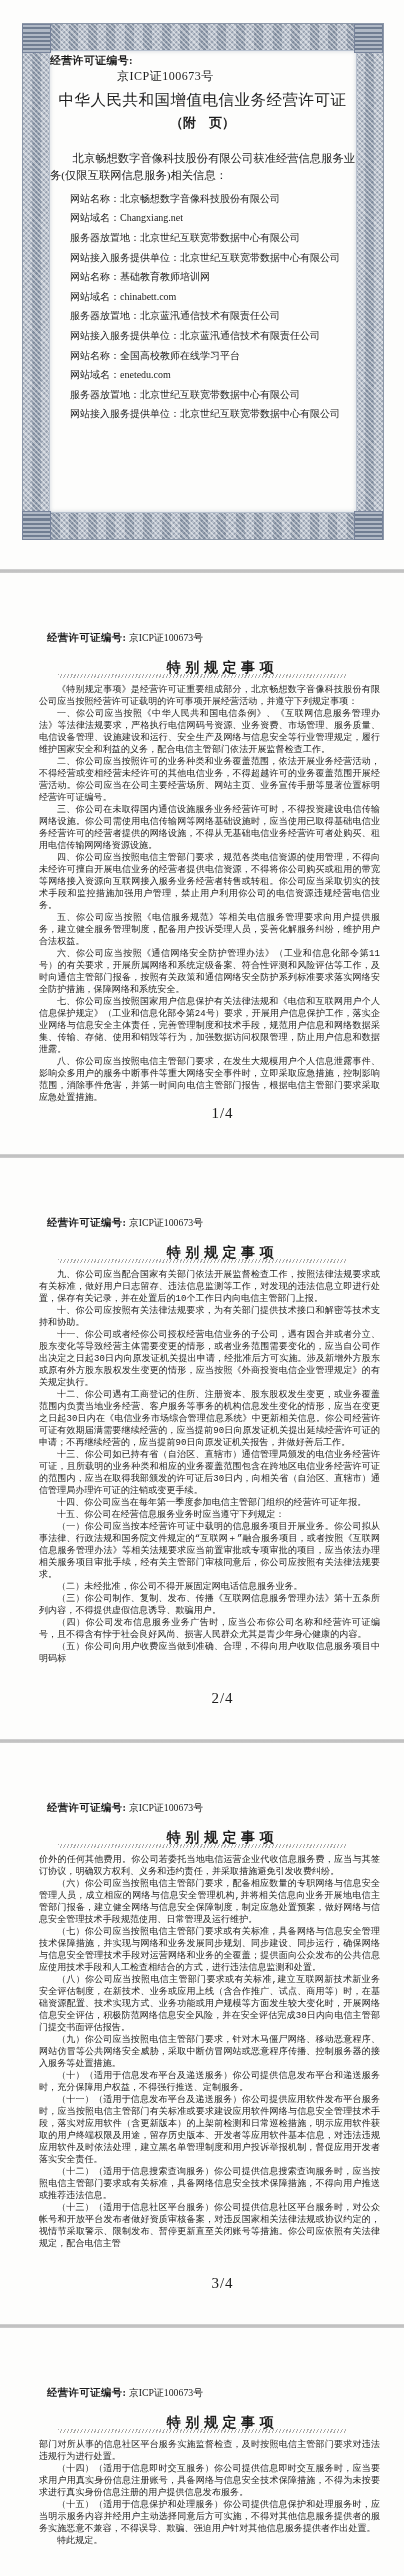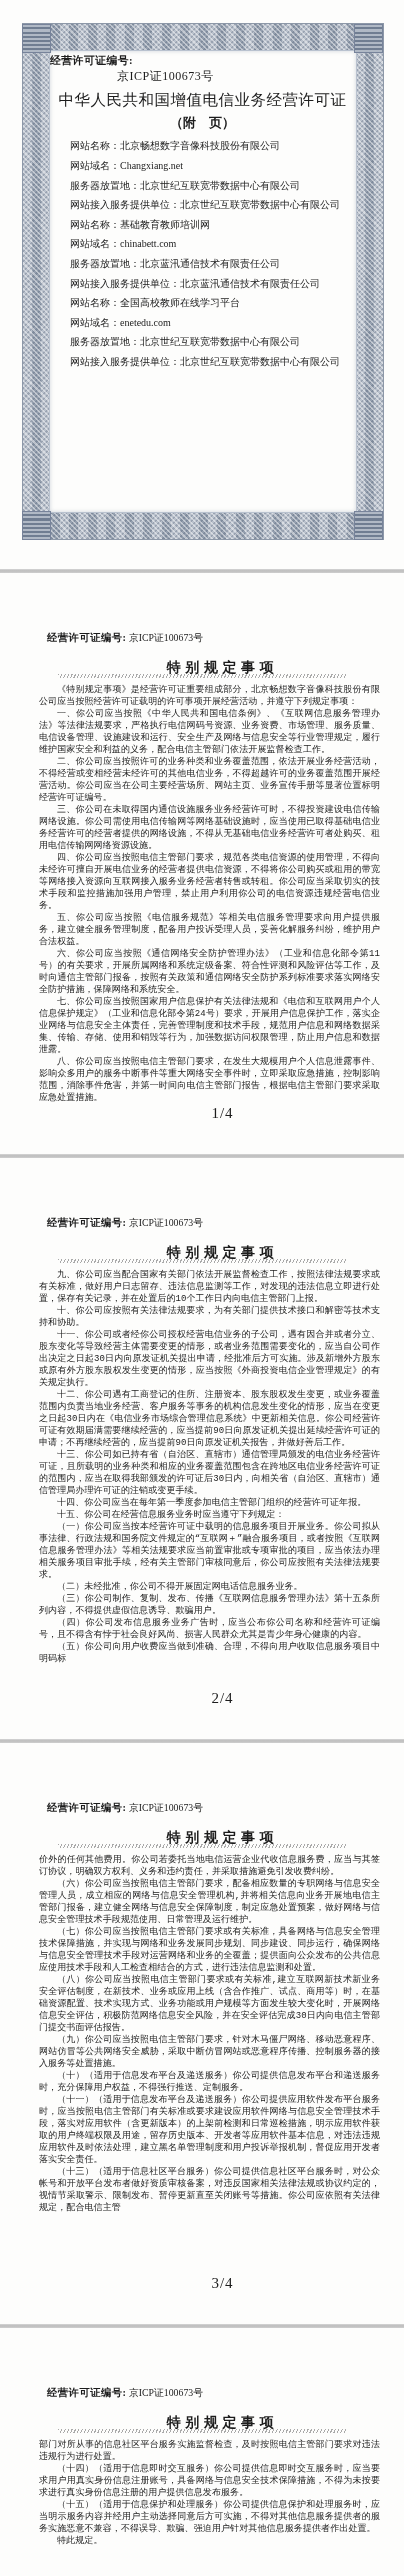--- a/index.html
+++ b/index.html
@@ -68,20 +68,21 @@
     <div class="corner bl"></div>
     <div class="corner br"></div>
     <div class="cert-inner"></div>
   </div>
 
   <div class="cover-text">
     <div class="cv-lic">经营许可证编号:</div>
     <div class="cv-lic-no">京ICP证100673号</div>
     <h1 class="cv-title">中华人民共和国增值电信业务经营许可证</h1>
     <div class="cv-sub">（附　页）</div>
+    <p class="cv-intro">北京畅想数字音像科技股份有限公司获准经营信息服务业务(仅限互联网信息服务)相关信息：</p>
 
     <div class="cv-info">
 
       <p><span>网站名称：</span><span>北京畅想数字音像科技股份有限公司</span></p>
       <p><span>网站域名：</span><span>Changxiang.net</span></p>
       <p><span>服务器放置地：</span><span>北京世纪互联宽带数据中心有限公司</span></p>
       <p><span>网站接入服务提供单位：</span><span>北京世纪互联宽带数据中心有限公司</span></p>
 
       <p><span>网站名称：</span><span>基础教育教师培训网</span></p>
       <p><span>网站域名：</span><span>chinabett.com</span></p>
@@ -146,20 +147,21 @@
   <h2 class="pv-title">特别规定事项</h2>
   <div class="zigzag"></div>
   <div class="pv-body">
     <p class="no-indent">价外的任何其他费用。你公司若委托当地电信运营企业代收信息服务费，应当与其签订协议，明确双方权利、义务和违约责任，并采取措施避免引发收费纠纷。</p>
     <p>（六）你公司应当按照电信主管部门要求，配备相应数量的专职网络与信息安全管理人员，成立相应的网络与信息安全管理机构,并将相关信息向业务开展地电信主管部门报备，建立健全网络与信息安全保障制度，制定应急处置预案，做好网络与信息安全管理技术手段规范使用、日常管理及运行维护。</p>
     <p>（七）你公司应当按照电信主管部门要求或有关标准，具备网络与信息安全管理技术保障措施，并实现与网络和业务发展同步规划、同步建设、同步运行，确保网络与信息安全管理技术手段对运营网络和业务的全覆盖；提供面向公众发布的公共信息应使用技术手段和人工检查相结合的方式，进行违法信息监测和处置。</p>
     <p>（八）你公司应当按照电信主管部门要求或有关标准,建立互联网新技术新业务安全评估制度，在新技术、业务或应用上线（含合作推广、试点、商用等）时，在基础资源配置、技术实现方式、业务功能或用户规模等方面发生较大变化时，开展网络信息安全评估，积极防范网络信息安全风险，并在安全评估完成30日内向电信主管部门提交书面评估报告。</p>
     <p>（九）你公司应当按照电信主管部门要求，针对木马僵尸网络、移动恶意程序、网站仿冒等公共网络安全威胁，采取中断仿冒网站或恶意程序传播、控制服务器的接入服务等处置措施。</p>
     <p>（十）（适用于信息发布平台及递送服务）你公司提供信息发布平台和递送服务时，充分保障用户权益，不得强行推送、定制服务。</p>
     <p>（十一）（适用于信息发布平台及递送服务）你公司提供应用软件发布平台服务时，应当按照电信主管部门有关标准或要求建设应用软件网络与信息安全管理技术手段，落实对应用软件（含更新版本）的上架前检测和日常巡检措施，明示应用软件获取的用户终端权限及用途，留存历史版本、开发者等应用软件基本信息，对违法违规应用软件及时依法处理，建立黑名单管理制度和用户投诉举报机制，督促应用开发者落实安全责任。</p>
+    <p>（十二）（适用于信息搜索查询服务）你公司提供信息搜索查询服务时，应当按照电信主管部门要求或有关标准，具备网络信息安全技术保障措施，不得向用户推送或推荐违法信息。</p>
     <p>（十三）（适用于信息社区平台服务）你公司提供信息社区平台服务时，对公众帐号和开放平台发布者做好资质审核备案，对违反国家相关法律法规或协议约定的，视情节采取警示、限制发布、暂停更新直至关闭账号等措施。你公司应依照有关法律规定，配合电信主管</p>
   </div>
   <div class="page-no">3/4</div>
 </div>
 
 <div class="divider" style="top:2324px;"></div>
 
 <div class="page" style="top:2328px;height:546px;">
   <div class="pv-lic"><b>经营许可证编号:</b> <span>京ICP证100673号</span></div>
   <h2 class="pv-title">特别规定事项</h2>

